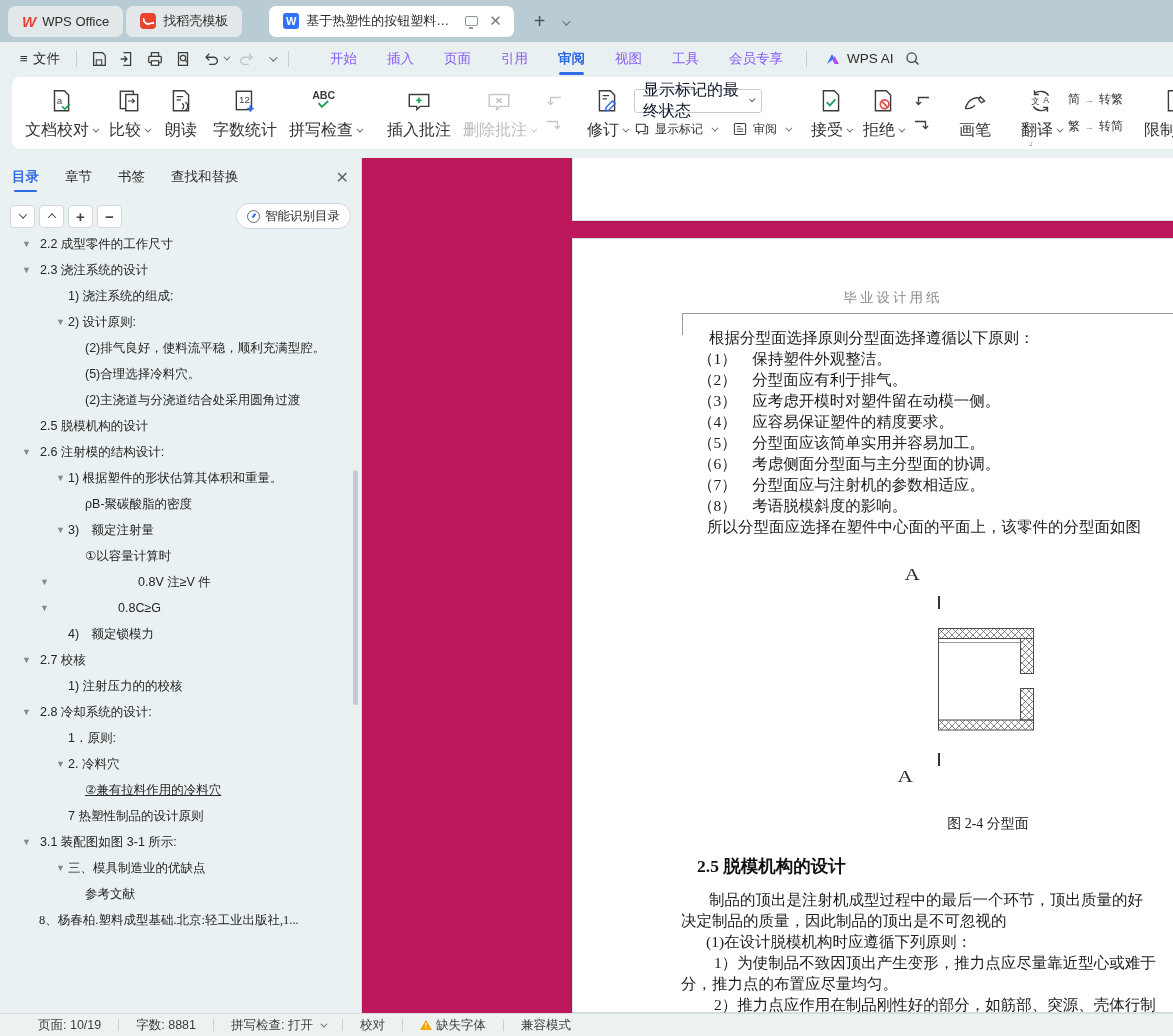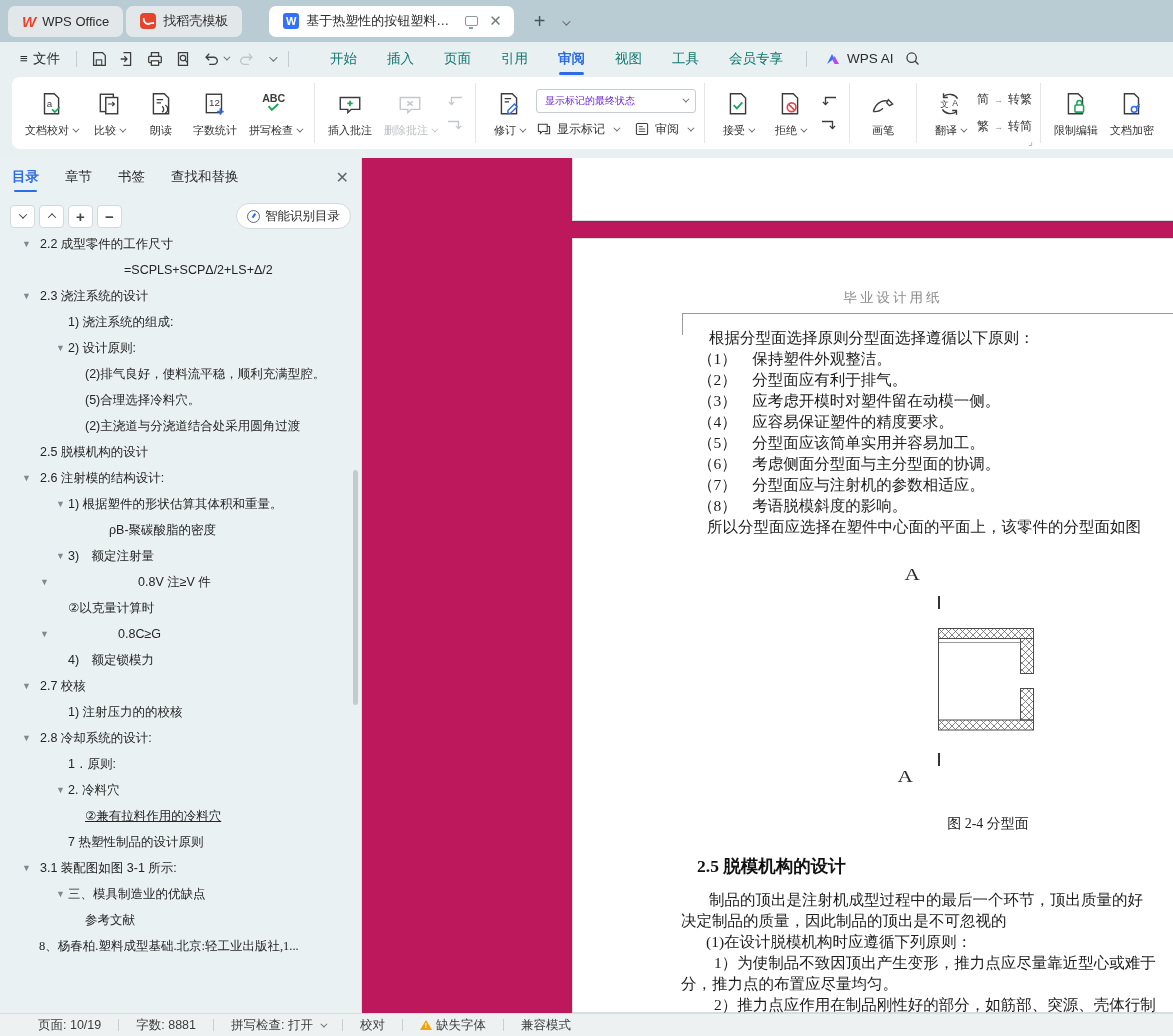--- a/index.html
+++ b/index.html
@@ -26,38 +26,38 @@
   .chev { display:inline-block; width:6px; height:6px; border:solid #666; border-width:0 1.3px 1.3px 0; transform:rotate(45deg) translateY(-2px); margin-left:3px; }
   .chev.sm { width:5px; height:5px; }
 
   
   .menubar { height:33px; background:#e8f0f2; display:flex; align-items:center; padding-left:12px; }
   .file-btn { display:flex; align-items:center; gap:5px; font-size:13.5px; color:#2c2c2c; padding:0 8px; }
   .vsep { width:1px; height:16px; background:#c3ced2; margin:0 8px; }
   .qbtn { padding:3px 5px; display:flex; align-items:center; }
   .qbtn svg { display:block; }
   .menu-items { display:flex; margin-left:18px; }
-  .menu-item { padding:6px 15px; font-size:13.5px; color:#0f766e; position:relative; }
+  .menu-item { padding:6px 15px; font-size:13.5px; color:#8b5cf6; position:relative; }
   .menu-item.active { color:#2e6be6; font-weight:bold; }
   .menu-item.active::after { content:""; position:absolute; left:16px; right:16px; bottom:-1px; height:3px; border-radius:2px; background:#2e6be6; }
   .ai-wrap { display:flex; align-items:center; gap:6px; margin-left:10px; font-size:13.5px; color:#2c2c2c; }
 
   
   .ribbon-wrap { height:83px; background:#e8f0f2; padding:2px 0 9px 12px; }
   .ribbon { background:#fff; border-radius:8px 0 0 8px; height:72px; display:flex; align-items:stretch; padding:4px 0; position:relative; }
   .rgroup { display:flex; align-items:center; padding:0 8px; gap:2px; }
   .gsep { width:1px; background:#e4e7e8; margin:2px 0; }
   .bigbtn { display:flex; flex-direction:column; align-items:center; justify-content:flex-start; min-width:50px; padding:4px 5px 2px; border-radius:4px; gap:5px; }
   .bigbtn .ic { height:28px; display:flex; align-items:center; justify-content:center; }
-  .bigbtn .lbl { font-size:11px; color:#333; display:flex; align-items:center; white-space:nowrap;justify-content:space-between; }
+  .bigbtn .lbl { font-size:16px; color:#333; display:flex; align-items:center; white-space:nowrap;justify-content:space-between; }
   .bigbtn.disabled .lbl { color:#b9bdbf; }
   .smallcol { display:flex; flex-direction:column; justify-content:center; gap:8px; }
   .navcol { display:flex; flex-direction:column; justify-content:center; gap:10px; padding:0 3px; }
   .smbtn { display:flex; align-items:center; gap:5px; font-size:12px; color:#333; white-space:nowrap; }
-  .selectbox { width:160px; height:24px; border:1px solid #c7ced1; border-radius:3px; background:#fff; display:flex; align-items:center; justify-content:space-between; padding:0 8px; font-size:10px; color:#6d28d9; }
+  .selectbox { width:128px; height:24px; border:1px solid #c7ced1; border-radius:3px; background:#fff; display:flex; align-items:center; justify-content:space-between; padding:0 8px; font-size:16px; color:#0f172a; }
   .expander { position:absolute; right:140px; bottom:2px; color:#9aa4a8; font-size:10px; }
 
   
   .content { position:absolute; top:158px; left:0; right:0; bottom:23px; display:flex; }
 
   
   .sidebar { width:362px; background:#eaf1f3; border-right:1px solid #d3dcdf; position:relative; overflow:hidden; }
   .sb-tabs { display:flex; align-items:center; height:38px; padding:0 12px; }
   .sb-tab { margin-right:26px; font-size:13.5px; color:#2c2c2c; position:relative; padding:8px 0; }
   .sb-tab.active { color:#2e6be6; font-weight:bold; }
@@ -494,23 +494,20 @@
           <span class="smart-ic"></span>
           <span>智能识别目录</span>
         </div>
       </div>
       <div class="outline" style="margin-top:-9px">
           <div class="ol-row">
             <span class="ol-tri" style="left: 22px;">▼</span>
             <span class="ol-text" style="padding-left: 40px;">2.2 成型零件的工作尺寸</span>
           </div>
           <div class="ol-row">
-            <span class="ol-text" style="padding-left: 124px;">=SCPLS+SCPΔ/2+LS+Δ/2</span>
-          </div>
-          <div class="ol-row">
             <span class="ol-tri" style="left: 22px;">▼</span>
             <span class="ol-text" style="padding-left: 40px;">2.3 浇注系统的设计</span>
           </div>
           <div class="ol-row">
             <span class="ol-text" style="padding-left: 68px;">1) 浇注系统的组成:</span>
           </div>
           <div class="ol-row">
             <span class="ol-tri" style="left: 56px;">▼</span>
             <span class="ol-text" style="padding-left: 68px;">2) 设计原则:</span>
           </div>
@@ -528,32 +525,32 @@
           </div>
           <div class="ol-row">
             <span class="ol-tri" style="left: 22px;">▼</span>
             <span class="ol-text" style="padding-left: 40px;">2.6 注射模的结构设计:</span>
           </div>
           <div class="ol-row">
             <span class="ol-tri" style="left: 56px;">▼</span>
             <span class="ol-text" style="padding-left: 68px;">1) 根据塑件的形状估算其体积和重量。</span>
           </div>
           <div class="ol-row">
-            <span class="ol-text" style="padding-left: 109px;">ρB-聚碳酸脂的密度</span>
+            <span class="ol-text" style="padding-left: 85px;">ρB-聚碳酸脂的密度</span>
           </div>
           <div class="ol-row">
             <span class="ol-tri" style="left: 56px;">▼</span>
             <span class="ol-text" style="padding-left: 68px;">3)　额定注射量</span>
           </div>
           <div class="ol-row">
+            <span class="ol-text" style="padding-left: 85px;">①以容量计算时</span>
+          </div>
+          <div class="ol-row">
             <span class="ol-tri" style="left: 40px;">▼</span>
             <span class="ol-text" style="padding-left: 138px;">0.8V 注≥V 件</span>
-          </div>
-          <div class="ol-row">
-            <span class="ol-text" style="padding-left: 68px;">②以克量计算时</span>
           </div>
           <div class="ol-row">
             <span class="ol-tri" style="left: 40px;">▼</span>
             <span class="ol-text" style="padding-left: 118px;">0.8C≥G</span>
           </div>
           <div class="ol-row">
             <span class="ol-text" style="padding-left: 68px;">4)　额定锁模力</span>
           </div>
           <div class="ol-row">
             <span class="ol-tri" style="left: 22px;">▼</span>

